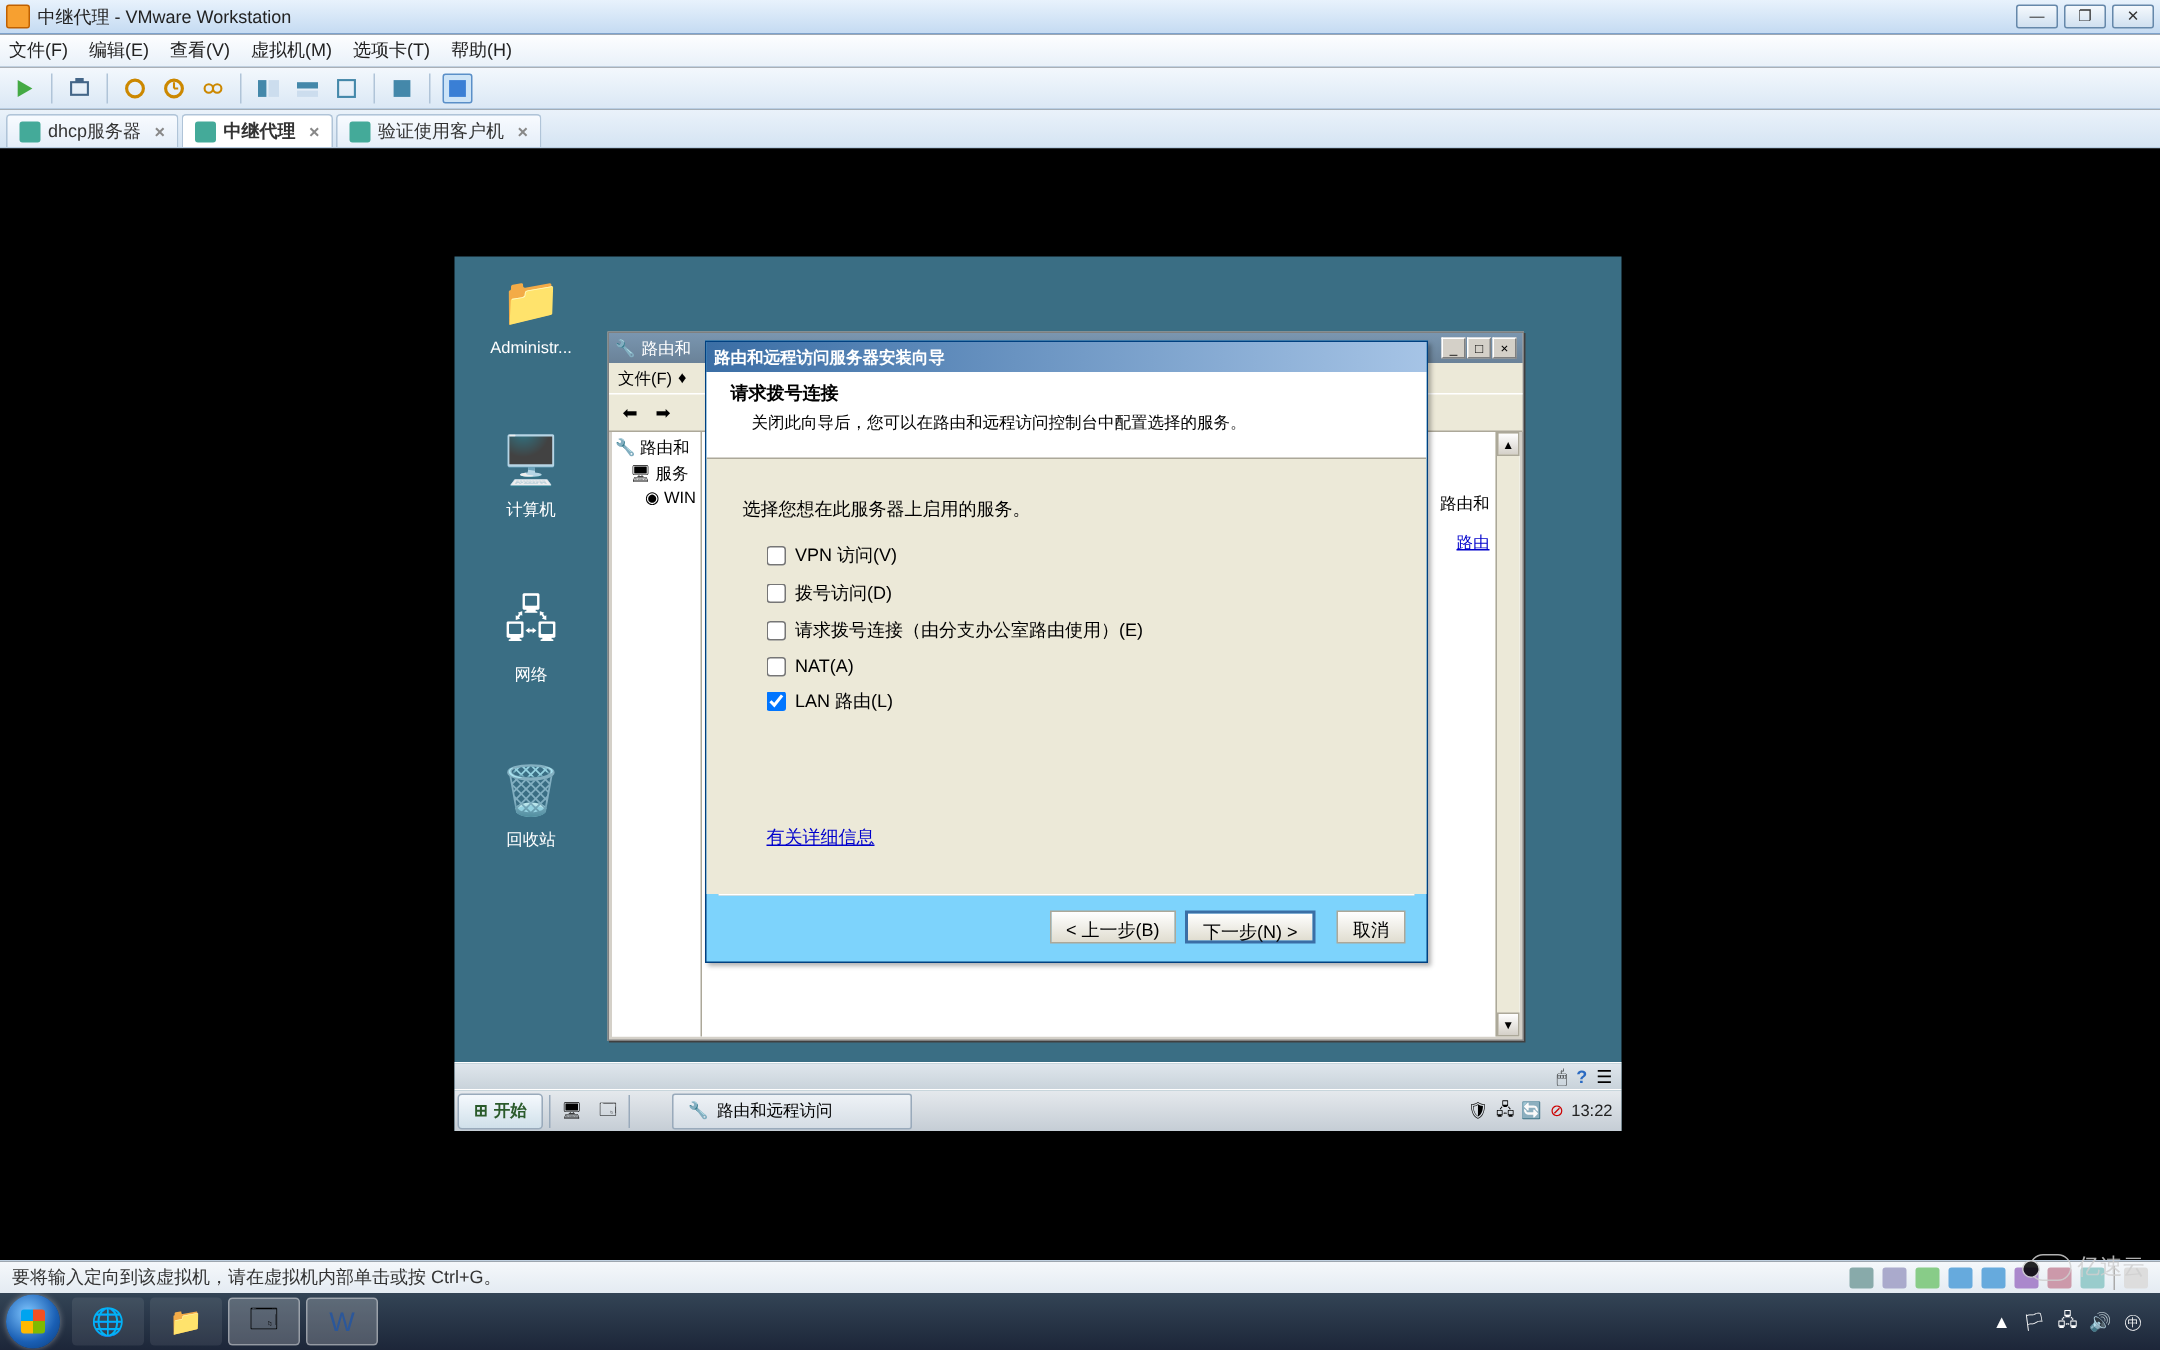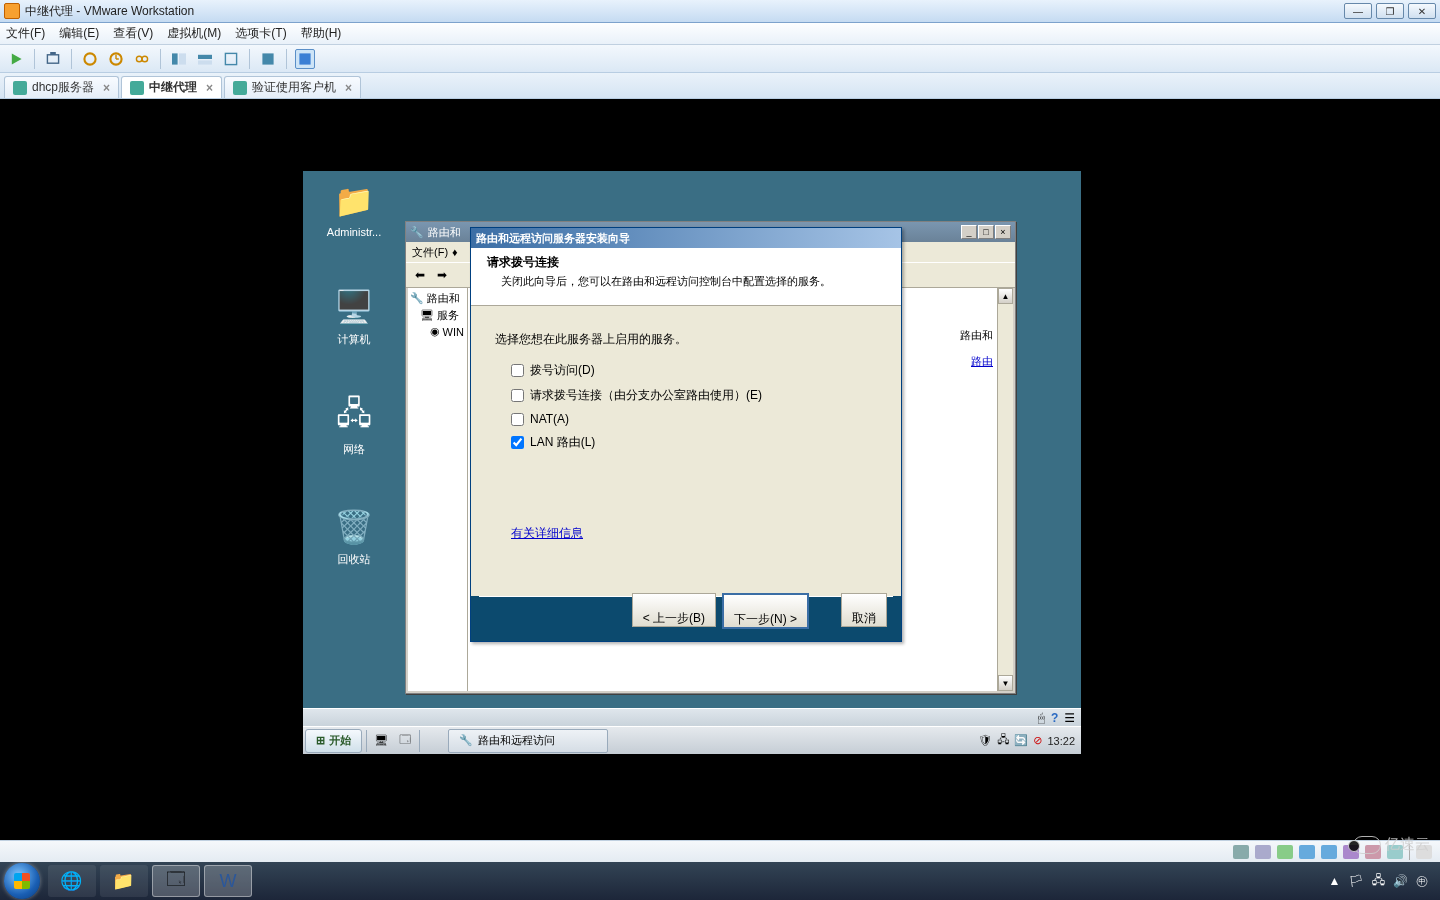--- a/index.html
+++ b/index.html
@@ -46,32 +46,32 @@
 .mmc-tool{height:26px;background:#ece9d8;border-top:1px solid #fff;border-bottom:1px solid #aca899;display:flex;align-items:center;padding:0 4px;gap:2px;}
 .mmc-body{position:absolute;top:66px;left:2px;right:2px;bottom:2px;display:flex;background:#fff;}
 .mmc-tree{width:60px;border-right:1px solid #aca899;background:#fff;font-size:11px;padding:2px;}
 .tree-item{display:flex;align-items:center;gap:3px;padding:1px 0;}
 .mmc-content{flex:1;background:#fff;position:relative;font-size:11px;}
 .mmc-scroll{position:absolute;right:0;top:0;width:16px;bottom:0;background:#ece9d8;border-left:1px solid #aca899;}
 .mmc-scroll .sbtn{height:16px;background:linear-gradient(#fff,#d4d0c8);border:1px solid #aca899;display:flex;align-items:center;justify-content:center;font-size:8px;}
 .mmc-scroll .sbtn.bot{position:absolute;bottom:0;left:0;right:0;}
 
 
-.wizard{position:absolute;left:167px;top:56px;width:432px;height:415px;background:#0c4a6e;border:1px solid #004080;box-shadow:2px 2px 3px rgba(0,0,0,.3);}
+.wizard{position:absolute;left:167px;top:56px;width:482px;height:415px;background:#7dd3fc;border:1px solid #004080;box-shadow:2px 2px 3px rgba(0,0,0,.3);}
 .wiz-title{height:20px;background:linear-gradient(90deg,#3b6ea5,#a6c4e6);color:#fff;display:flex;align-items:center;padding:0 5px;font-size:11px;font-weight:bold;}
 .wiz-header{background:#fff;height:58px;padding:6px 16px 0 16px;border-bottom:1px solid #aca899;}
 .wiz-header .h1{font-weight:bold;font-size:12px;color:#000;}
 .wiz-header .h2{font-size:11px;color:#000;padding-left:14px;margin-top:3px;}
 .wiz-body{padding:25px 24px 0 24px;background:#ece9d8;height:290px;font-size:12px;color:#000;}
 .wiz-body .prompt{margin-bottom:10px;}
 .chk-row{display:flex;align-items:center;gap:6px;padding:4px 0 4px 16px;}
 .chk-row input{margin:0;}
 .wiz-link{color:#0000cc;text-decoration:underline;margin-left:16px;margin-top:70px;display:inline-block;}
 .wiz-buttons{position:absolute;bottom:12px;right:14px;display:flex;gap:6px;}
-.wiz-buttons button{height:22px;padding:16px 10px;background:linear-gradient(#fff,#e0ddd0);border:1px solid #aca899;font-size:12px;font-family:inherit;}
+.wiz-buttons button{height:22px;padding:4px 10px;background:linear-gradient(#fff,#e0ddd0);border:1px solid #aca899;font-size:12px;font-family:inherit;}
 .wiz-buttons button.default{border:2px solid #3b6ea5;}
 .wiz-sep{position:absolute;bottom:44px;left:8px;right:8px;height:1px;background:#aca899;border-bottom:1px solid #fff;}
 
 
 .guest-taskbar{position:absolute;left:0;right:0;bottom:0;height:28px;background:linear-gradient(#e5e9ed,#c5cdd5);border-top:1px solid #fff;display:flex;align-items:center;font-size:11px;}
 .start-btn{height:24px;padding:0 10px;margin:0 2px;background:linear-gradient(#f5f9fd,#d0e0ea);border:1px solid #9ab;border-radius:3px;display:flex;align-items:center;gap:4px;color:#2a5a2a;font-weight:bold;}
 .ql{width:20px;height:20px;margin:0 2px;display:flex;align-items:center;justify-content:center;}
 .task-item{height:24px;padding:0 10px;margin:0 2px;background:linear-gradient(#eef2f6,#d5dde5);border:1px solid #9ab;border-radius:2px;display:flex;align-items:center;gap:5px;min-width:160px;}
 .tray{margin-left:auto;display:flex;align-items:center;gap:5px;padding:0 6px;}
 .clock{color:#222;}
@@ -259,41 +259,45 @@
         <span>路由和远程访问服务器安装向导</span>
       </div>
       <div class="wiz-header">
         <div class="h1">请求拨号连接</div>
         <div class="h2">关闭此向导后，您可以在路由和远程访问控制台中配置选择的服务。</div>
       </div>
       <div class="wiz-body">
         <div class="prompt">选择您想在此服务器上启用的服务。</div>
         <label class="chk-row">
           <input type="checkbox" style="">
+          <span>VPN 访问(V)</span>
+        </label>
+        <label class="chk-row">
+          <input type="checkbox" style="">
           <span>拨号访问(D)</span>
         </label>
         <label class="chk-row">
           <input type="checkbox" style="">
           <span>请求拨号连接（由分支办公室路由使用）(E)</span>
         </label>
         <label class="chk-row">
           <input type="checkbox" style="">
           <span>NAT(A)</span>
         </label>
         <label class="chk-row">
           <input type="checkbox" checked="" style="">
           <span>LAN 路由(L)</span>
         </label>
         <a class="wiz-link">有关详细信息</a>
       </div>
       <div class="wiz-sep"></div>
       <div class="wiz-buttons">
         <button>&lt; 上一步(B)</button>
         <button class="default">下一步(N) &gt;</button>
-        <button style="margin-left:26px;">取消</button>
+        <button style="margin-left:8px;">取消</button>
       </div>
     </div>
 
     <div class="guest-infobar">
       <span>🖱</span>
       <span style="color:#2a6ac2;font-weight:bold;">?</span>
       <span>☰</span>
     </div>
 
     <div class="guest-taskbar">
@@ -317,20 +321,21 @@
         <span style="color:#c00;">⊘</span>
         <span class="clock">13:22</span>
       </div>
     </div>
 
   </div>
 
 </div>
 
 <div class="vmw-status">
+  <span>要将输入定向到该虚拟机，请在虚拟机内部单击或按 Ctrl+G。</span>
   <div class="right-icons">
     <div class="dev-ico" style="background:#8aa"></div>
     <div class="dev-ico" style="background:#aac"></div>
     <div class="dev-ico" style="background:#8c8"></div>
     <div class="dev-ico" style="background:#6ad"></div>
     <div class="dev-ico" style="background:#6ad"></div>
     <div class="dev-ico" style="background:#a8c"></div>
     <div class="dev-ico" style="background:#c9a"></div>
     <div class="dev-ico" style="background:#9cc"></div>
     <div style="width:1px;height:16px;background:#aaa;"></div>

